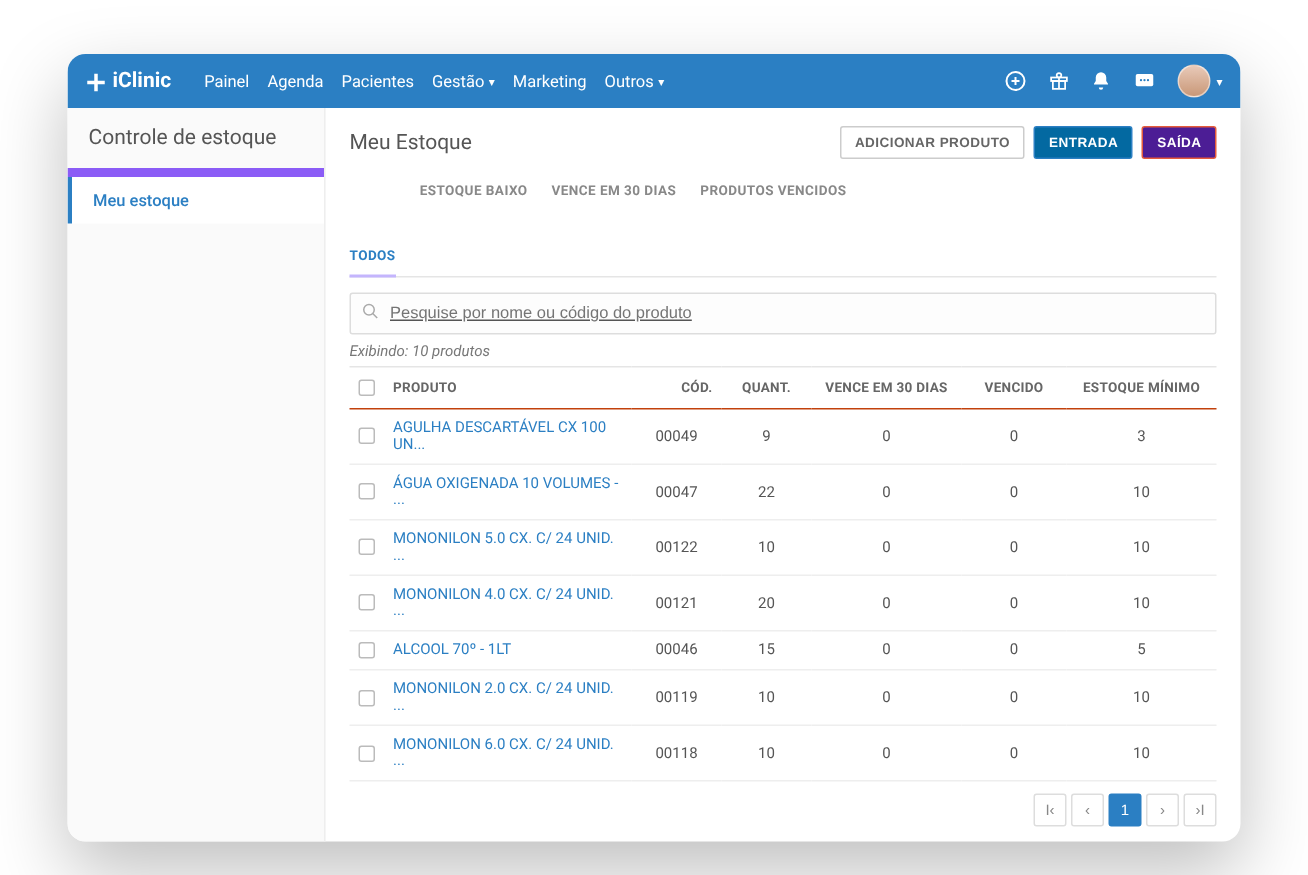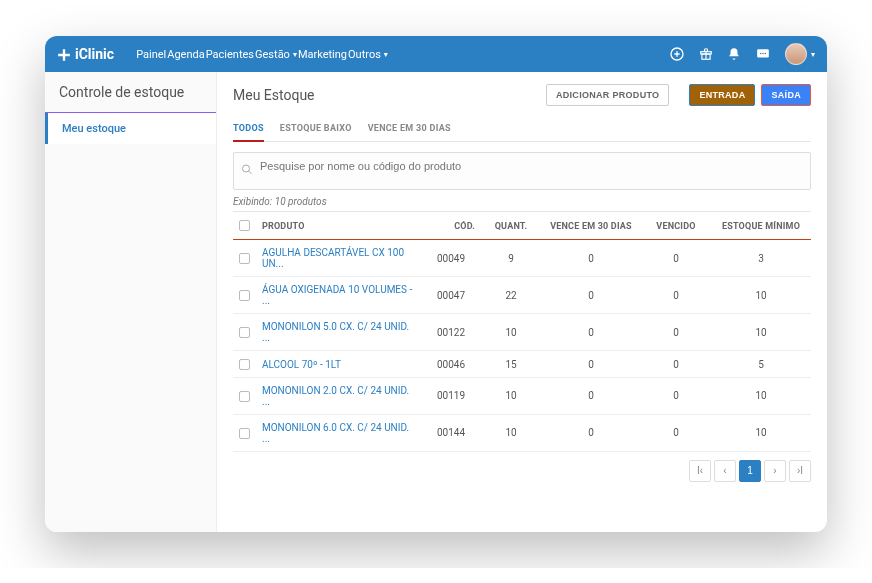--- a/index.html
+++ b/index.html
@@ -28,68 +28,68 @@
     font-size: 11px;
   }
   .brand {
     display: flex;
     align-items: flex-end;
     font-weight: 700;
     font-size: 14px;
     margin-right: 22px;
   }
   .brand svg { margin-right: 4px; }
-  .nav { display: flex; gap: 1px; }
+  .nav { display: flex; gap: 12px; }
   .nav-item { cursor: pointer; display: flex; align-items: center; gap: 3px; }
   .chev { font-size: 8px; }
   .topbar-right { margin-left: auto; display: flex; align-items: center; gap: 14px; }
   .topbar-right .ico { cursor: pointer; display:flex; align-items:center; }
   .avatar { width: 22px; height: 22px; border-radius: 50%; background: linear-gradient(#e8c9b8,#c99878); border:1px solid rgba(255,255,255,0.5); }
   
   .body { display: flex; min-height: 460px; }
   .sidebar {
     width: 172px;
     background: #fafafa;
     border-right: 1px solid #eee;
   }
   .sidebar-title {
     padding: 12px 14px;
     font-size: 14px;
     color: #555;
-    border-bottom: 1px solid #8b5cf6;
+    border-bottom: 6px solid #8b5cf6;
   }
   .side-item {
     padding: 9px 14px;
     font-size: 11px;
     color: #2b7fc3;
     cursor: pointer;
     border-left: 3px solid transparent;
   }
   .side-item.active {
     border-left: 3px solid #2b7fc3;
     background: #fff;
     font-weight: 500;
   }
   
   .main { flex: 1; padding: 12px 16px 10px; }
   .page-head { display: flex; align-items: center; margin-bottom: 10px; }
   .page-title { font-size: 14px; color: #555; }
   .head-actions { margin-left: auto; display: flex; gap: 6px; }
   .btn { border: 1px solid #ccc; background:#fff; padding: 5px 9px; font-size: 9px; font-weight:700; cursor:pointer; border-radius:2px; color:#666; letter-spacing:0.3px; }
-  .btn-primary { background:#a16207; color:#fff; border-color:#2b7fc3;margin-left:14px; }
-  .btn-danger  { background:#3b82f6; color:#fff; border-color:#e55b3c; }
+  .btn-primary { background:#0369a1; color:#fff; border-color:#2b7fc3; }
+  .btn-danger  { background:#4c1d95; color:#fff; border-color:#e55b3c; }
   
   .tabs { display:flex; gap: 16px; border-bottom:1px solid #e5e5e5; font-size:9px; font-weight:700; color:#888; letter-spacing:0.3px; }
   .tab { padding:7px 0; cursor:pointer; }
-  .tab.active { color:#2b7fc3; border-bottom:2px solid #b91c1c; margin-bottom:-1px; }
+  .tab.active { color:#2b7fc3; border-bottom:2px solid #c4b5fd; margin-bottom:-1px;margin-top:43px; }
   
   .search-wrap { margin:10px 0 6px; position:relative; }
   .search-wrap input {
-    width:100%; padding:7px 8px 17px 26px; border:1px solid #ddd; border-radius:2px;
-    font-size:11px; color:#555; background:#fdfdfd;
+    width:100%; padding:7px 8px 7px 26px; border:1px solid #ddd; border-radius:2px;
+    font-size:11px; color:#555; background:#fdfdfd;text-decoration:underline;
   }
   .search-wrap .sicon { position:absolute; left:8px; top:50%; transform:translateY(-50%); color:#aaa; }
   .showing { font-size:10px; color:#777; margin:6px 0 4px;font-style:italic; }
   
   table { width:100%; border-collapse:collapse; font-size:10px; }
   thead th {
     text-align:left; font-weight:700; color:#666; font-size:9px;
     padding:8px 6px; border-top:1px solid #e5e5e5; border-bottom:1px solid #c2410c;
     letter-spacing:0.2px;
   }
@@ -175,20 +175,21 @@
           <button class="btn">ADICIONAR PRODUTO</button>
           <button class="btn btn-primary">ENTRADA</button>
           <button class="btn btn-danger">SAÍDA</button>
         </div>
       </div>
 
       <div class="tabs">
         <div class="tab active">TODOS</div>
         <div class="tab">ESTOQUE BAIXO</div>
         <div class="tab">VENCE EM 30 DIAS</div>
+        <div class="tab">PRODUTOS VENCIDOS</div>
       </div>
 
       <div class="search-wrap">
         <span class="sicon">
           <svg width="12" height="12" viewBox="0 0 24 24" fill="none" stroke="#aaa" stroke-width="2">
               <circle cx="10" cy="10" r="7"></circle>
               <path d="M21 21l-6-6"></path>
             </svg>
         </span>
         <input type="text" placeholder="Pesquise por nome ou código do produto" style="">
@@ -231,40 +232,49 @@
               <td><span class="cb"></span></td>
               <td class="prod"><a>MONONILON 5.0 CX. C/ 24 UNID. ...</a></td>
               <td class="center">00122</td>
               <td class="center">10</td>
               <td class="center">0</td>
               <td class="center">0</td>
               <td class="center">10</td>
             </tr>
             <tr>
               <td><span class="cb"></span></td>
+              <td class="prod"><a>MONONILON 4.0 CX. C/ 24 UNID. ...</a></td>
+              <td class="center">00121</td>
+              <td class="center">20</td>
+              <td class="center">0</td>
+              <td class="center">0</td>
+              <td class="center">10</td>
+            </tr>
+            <tr>
+              <td><span class="cb"></span></td>
               <td class="prod"><a>ALCOOL 70º - 1LT</a></td>
               <td class="center">00046</td>
               <td class="center">15</td>
               <td class="center">0</td>
               <td class="center">0</td>
               <td class="center">5</td>
             </tr>
             <tr>
               <td><span class="cb"></span></td>
               <td class="prod"><a>MONONILON 2.0 CX. C/ 24 UNID. ...</a></td>
               <td class="center">00119</td>
               <td class="center">10</td>
               <td class="center">0</td>
               <td class="center">0</td>
               <td class="center">10</td>
             </tr>
             <tr>
               <td><span class="cb"></span></td>
               <td class="prod"><a>MONONILON 6.0 CX. C/ 24 UNID. ...</a></td>
-              <td class="center">00144</td>
+              <td class="center">00118</td>
               <td class="center">10</td>
               <td class="center">0</td>
               <td class="center">0</td>
               <td class="center">10</td>
             </tr>
           </tbody>
       </table>
 
       <div class="pager">
         <button class="pbtn">I‹</button>

